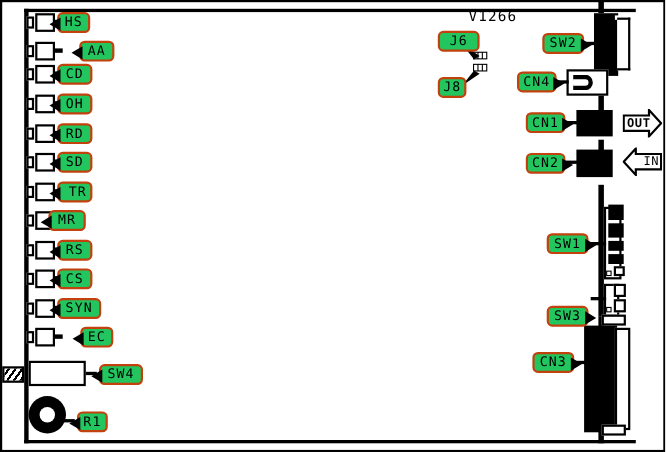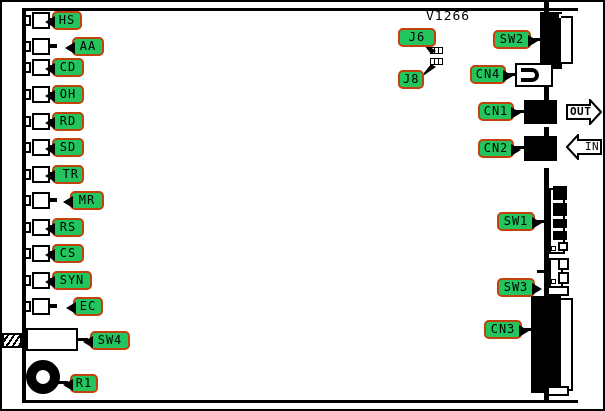--- a/index.html
+++ b/index.html
@@ -244,21 +244,21 @@
     <div class="body"></div>
     <div class="lead"></div>
   </div>
   <div class="callout ptr-l" style="left:52px; top:165px; width:32px;text-align:right;">TR</div>
 
   <div class="led" style="left:24px; top:192px;">
     <div class="tab"></div>
     <div class="body"></div>
     <div class="lead"></div>
   </div>
-  <div class="callout ptr-l" style="left:70px; top:191px; width:34px;">MR</div>
+  <div class="callout ptr-l" style="left:44px; top:191px; width:34px;">MR</div>
 
   <div class="led" style="left:24px; top:219px;">
     <div class="tab"></div>
     <div class="body"></div>
     <div class="lead"></div>
   </div>
   <div class="callout ptr-l" style="left:52px; top:218px; width:32px;">RS</div>
 
   <div class="led" style="left:24px; top:245px;">
     <div class="tab"></div>

